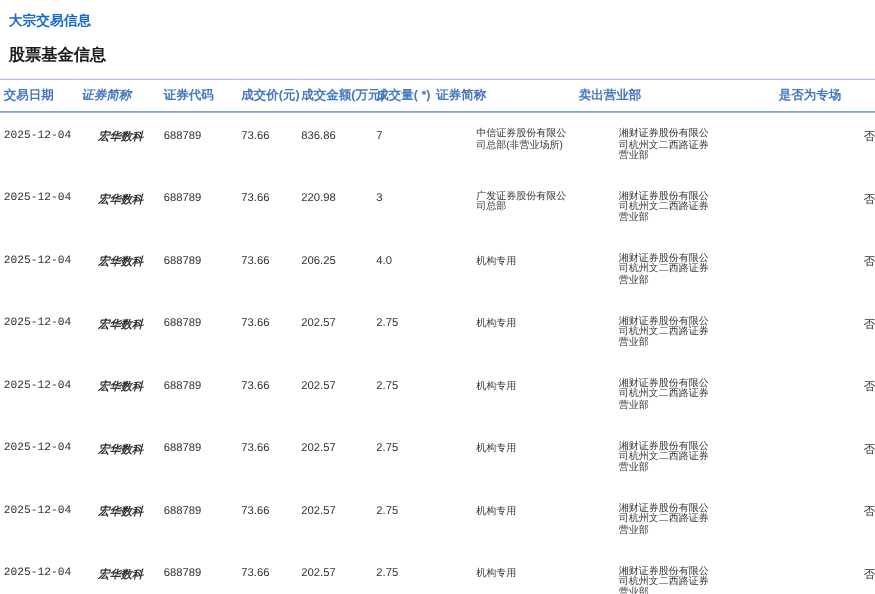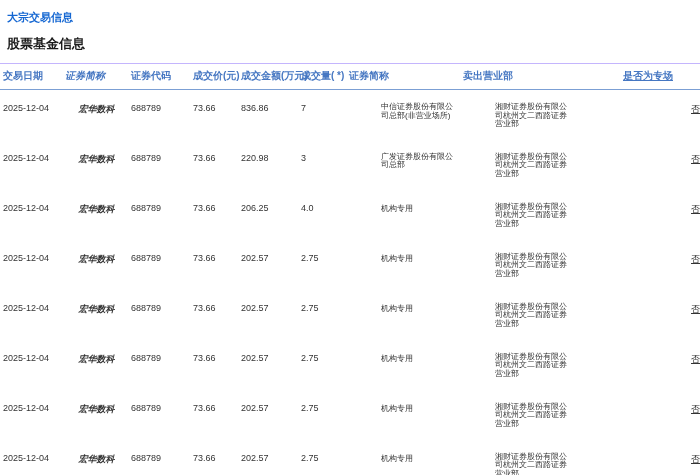--- a/index.html
+++ b/index.html
@@ -24,25 +24,25 @@
     padding:5px 0 6px 3px;white-space:nowrap;
     border-top:1px solid #c4b5fd;border-bottom:1px solid #7b9fd4;
   }
   table.trades tbody tr{height:50px;}
   table.trades tbody td{
     font-size:9px;color:#333333;vertical-align:top;
     padding:13px 0 0 3px;white-space:nowrap;
   }
   
   th.col-date{padding-left:6px;}
-  td.col-date{padding-left:2px;color:#444;}
+  td.col-date{padding-left:2px;color:#444;font-family:Liberation Mono, monospace;}
   th.col-name,td.col-name{padding-left:5px;font-style:italic;}
   td.col-name{font-weight:bold;color:#222;text-align:center;}
   th.col-seller{padding-left:35px;}
-  th.col-special,td.col-special{text-align:right;text-decoration:underline;}
+  th.col-special,td.col-special{text-align:right;}
   th.col-special{padding-right:2px;}
   td.col-special{padding-right:13px;}
   
   td.col-buyer .wrap,td.col-seller .wrap{
     display:inline-block;max-width:72px;white-space:normal;
     font-size:8px;line-height:8.5px;word-break:break-all;color:#333;margin-left:32px;
   }
 </style>
 </head>
 <body>

